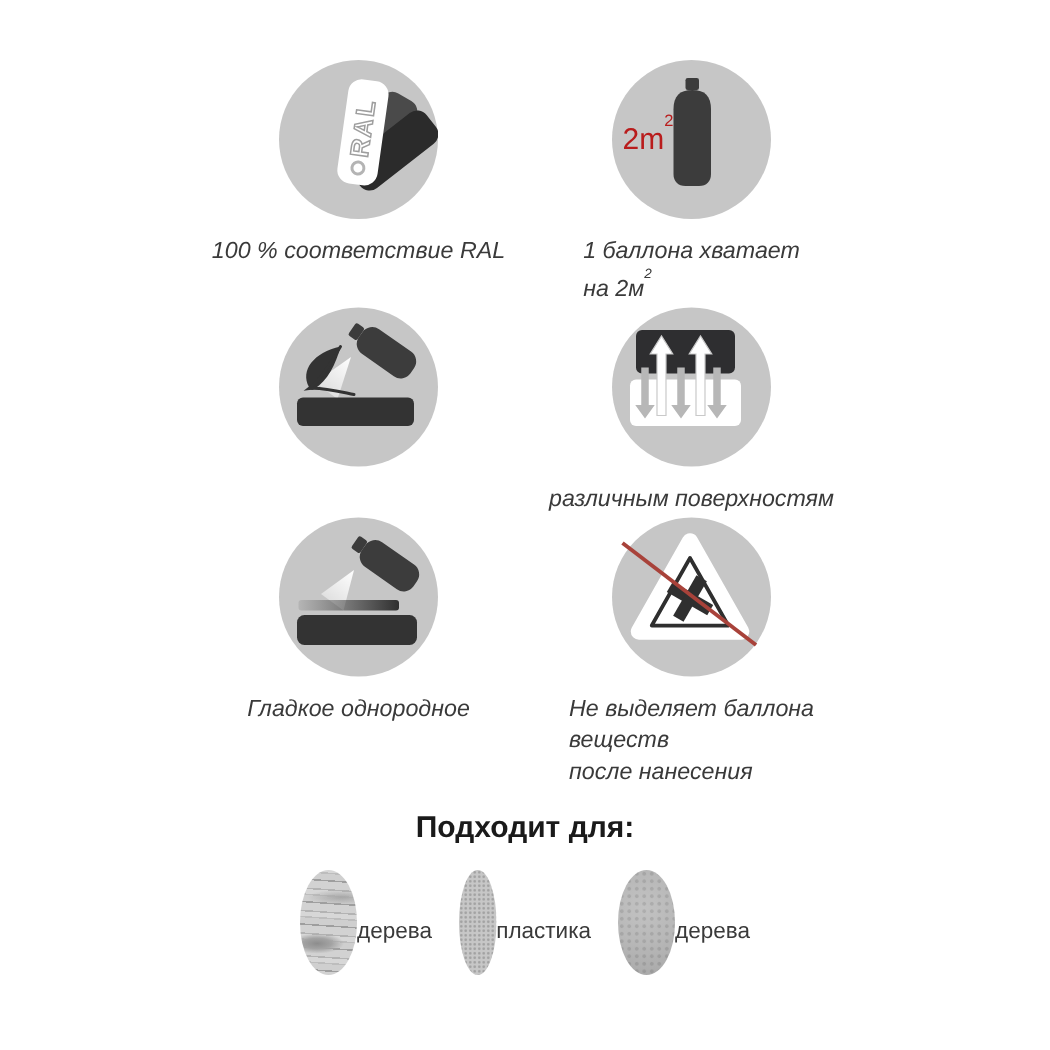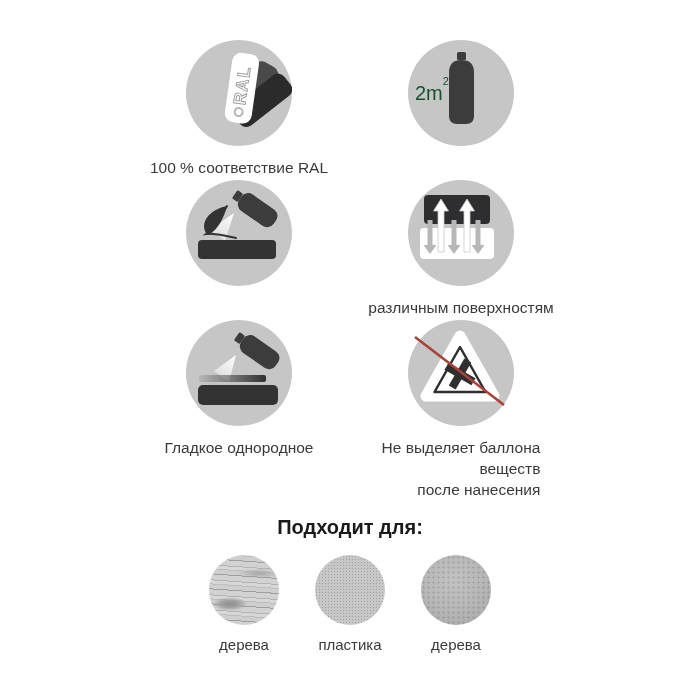--- a/index.html
+++ b/index.html
@@ -2,29 +2,29 @@
 <html><head>
 <meta charset="utf-8">
 <style>
   html,body{margin:0;padding:0;background:#ffffff;}
   .page{width:700px;height:700px;box-sizing:border-box;padding-top:40px;margin:0 auto;
         font-family:"Liberation Sans",sans-serif;color:#3a3a3a;overflow:hidden;background:#fff;}
   .features-grid{width:444px;margin:0 auto;display:grid;grid-template-columns:222px 222px;row-gap:2px;}
   .feature{display:flex;flex-direction:column;align-items:center;}
   .icon-circle{width:106px;height:106px;border-radius:50%;background:#c6c6c6;position:relative;flex:0 0 auto;}
   .icon-circle svg{position:absolute;inset:0;width:106px;height:106px;}
-  .caption{margin-top:11px;text-align:right;font-size:15.5px;line-height:21px;color:#3a3a3a;}
+  .caption{margin-top:11px;text-align:left;font-size:15.5px;line-height:21px;color:#3a3a3a;font-style:italic;}
   .cap-line{display:block;}
   .sup{font-size:9px;position:relative;top:-6px;}
-  .can-badge{position:absolute;left:7px;top:42px;font-size:20px;color:#14532d;letter-spacing:0px;}
+  .can-badge{position:absolute;left:7px;top:42px;font-size:20px;color:#b91c1c;letter-spacing:0px;}
   .can-badge .sup{font-size:11px;top:-7px;}
   .materials{margin-top:12px;text-align:center;}
   .materials-heading{font-size:20px;font-weight:bold;color:#1a1a1a;margin:16px 0 16px 0;}
   .materials-row{display:flex;justify-content:center;gap:18px;}
-  .material{display:flex;flex-direction:column;align-items:center;width:88px;justify-content:flex-end;}
+  .material{display:flex;align-items:center;width:88px;justify-content:flex-end;}
   .swatch{width:70px;height:70px;border-radius:50%;}
   .material-label{margin-top:11px;font-size:15px;color:#3a3a3a;}
   .swatch-wood{background:
       radial-gradient(ellipse 24px 9px at 30% 70%, #8d8d8d 0px, #a3a3a3 40%, rgba(170,170,170,0) 75%),
       radial-gradient(ellipse 30px 7px at 72% 26%, #a8a8a8 0px, rgba(170,170,170,0) 75%),
       repeating-linear-gradient(184deg, #d7d7d7 0px 3px, #bdbdbd 3px 4px, #cfcfcf 4px 8px, #9e9e9e 8px 9px, #d2d2d2 9px 14px, #b3b3b3 14px 15px);}
   .swatch-metal{background:linear-gradient(113deg, #969696 0%, #c4c4c4 20%, #fdfdfd 44%, #e2e2e2 56%, #9c9c9c 80%, #bdbdbd 100%);}
   .swatch-plastic{background-color:#c7c7c7;background-image:radial-gradient(rgba(130,130,130,.55) 0.7px, rgba(0,0,0,0) 1px);background-size:3px 3px;}
   .swatch-stone{background-color:#d6d6d6;background-image:
       radial-gradient(circle at 45% 36%, #e7e7e7 0%, #dcdcdc 45%, #cccccc 88%, #c6c6c6 100%),
@@ -58,20 +58,24 @@
       </div>
     </div>
 
     <div class="feature">
       <div class="icon-circle">
         <svg viewBox="0 0 106 106">
           <rect x="49" y="12" width="9" height="8" rx="1.5" fill="#3c3c3c"></rect>
           <path d="M41 33 C41 24 45 20 53.5 20 C62 20 66 24 66 33 L66 76 C66 81 63 84 58 84 L49 84 C44 84 41 81 41 76 Z" fill="#3c3c3c"></path>
         </svg>
         <span class="can-badge"><span>2m</span><sup class="sup">2</sup></span>
+      </div>
+      <div class="caption">
+        <span class="cap-line">1 баллона хватает</span>
+        <span class="cap-line"><span>на 2м</span><sup class="sup">2</sup></span>
       </div>
     </div>
 
     <div class="feature">
       <div class="icon-circle">
         <svg viewBox="0 0 106 106">
           <defs>
             <linearGradient id="coneGrad1" x1="48" y1="33" x2="30" y2="55" gradientUnits="userSpaceOnUse">
               <stop offset="0" stop-color="#ffffff"></stop>
               <stop offset="1" stop-color="#ffffff" stop-opacity="0.45"></stop>

